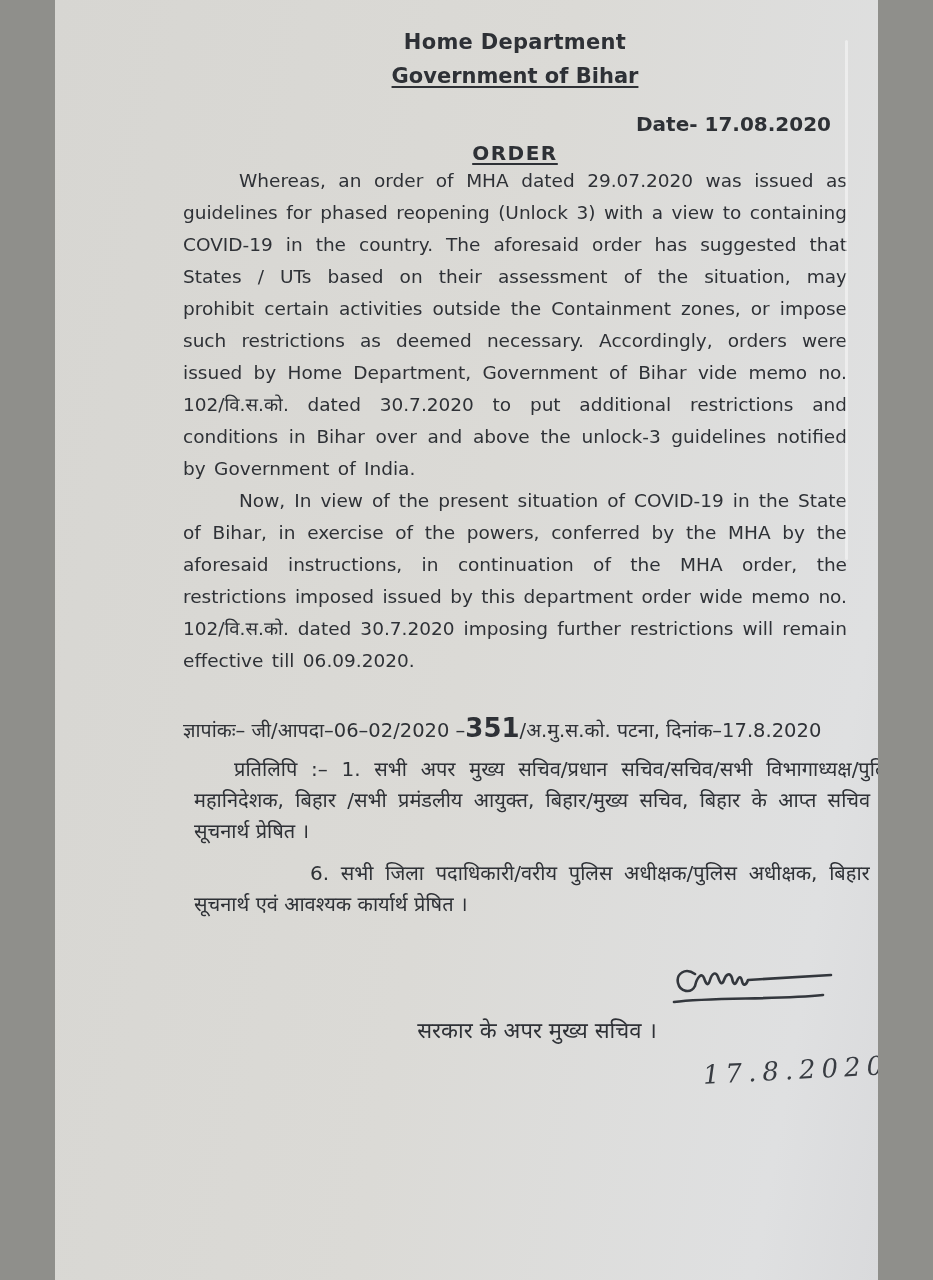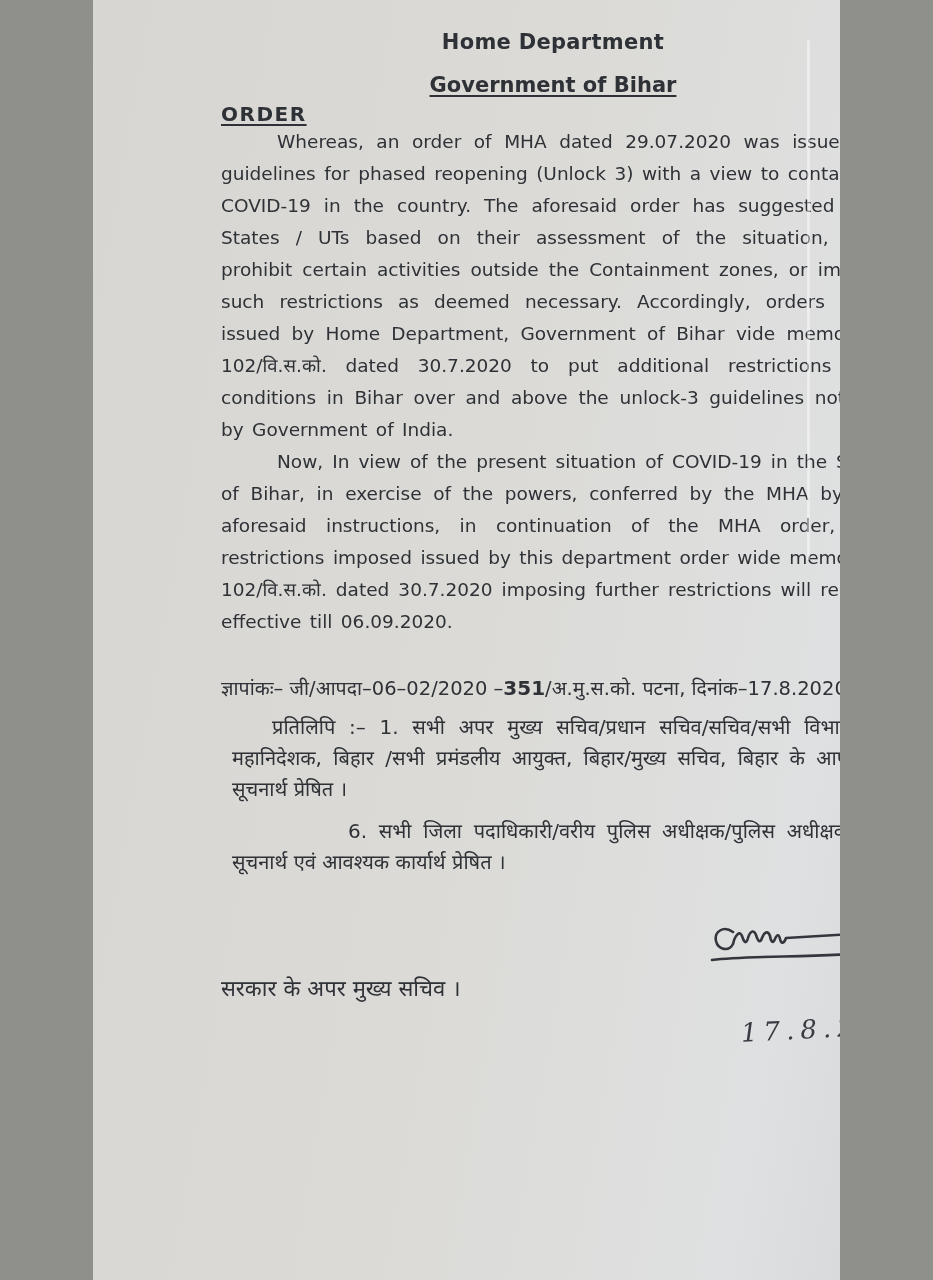--- a/index.html
+++ b/index.html
@@ -2,21 +2,21 @@
 <html><head>
 <meta charset="utf-8">
 <style>
   html, body {
     margin: 0;
     padding: 0;
     background: #8f8f8b;
   }
   .page {
     position: relative;
-    width: 747px;
+    width: 823px;
     height: 1280px;
     margin: 0 auto;
     box-sizing: border-box;
     padding: 30px 0 0 128px;
     background: linear-gradient(100deg, #d7d6d2 0%, #dbdad6 50%, #dfe0e1 88%, #d9dadc 100%);
     font-family: "DejaVu Sans", sans-serif;
     color: #2e3136;
     overflow: hidden;
   }
   
@@ -36,33 +36,34 @@
   .dept {
     font-size: 21px;
     font-weight: bold;
     letter-spacing: 0.3px;
   }
   .gov {
     font-size: 21px;
     font-weight: bold;
     text-decoration: underline;
     text-underline-offset: 3px;
-    margin-top: 19px;
+    margin-top: 10px;
   }
   .date-line {
     width: 664px;
     text-align: right;
     padding-right: 16px;
     box-sizing: border-box;
     font-size: 20px;
     font-weight: bold;
     margin-top: 24px;
   }
   .order-title {
     width: 664px;
+    text-align: center;
     margin-top: 5px;
   }
   .order-title span {
     font-size: 20px;
     font-weight: bold;
     letter-spacing: 1.5px;
     text-decoration: underline;
     text-underline-offset: 3px;
   }
   p.body-para {
@@ -84,21 +85,21 @@
   .issuer-dept { font-size: 23px; margin-top: 5px; }
   .issuer-addr { font-size: 16.5px; margin-top: 6px; }
 
   .memo-line {
     width: 708px;
     margin-top: 36px;
     font-size: 19.5px;
     white-space: nowrap;
   }
   .memo-num {
-    font-size: 20px;
+    font-size: 26px;
     font-weight: bold;
   }
   p.copy-para {
     width: 708px;
     font-size: 20px;
     line-height: 31px;
     text-align: justify;
     text-align-last: left;
     margin: 11px;
   }
@@ -106,21 +107,21 @@
   .copy-2 { margin-top: 24px; text-indent: 116px; }
 
   .sig-block { width: 708px; margin-top: 40px; }
   .scribble-wrap {
     text-align: right;
     padding-right: 50px;
     height: 52px;
   }
   .scribble-wrap svg { display: inline-block; }
   .sig-designation {
-    text-align: left;
+    text-align: center;
     padding-right: 0;
     font-size: 22px;
     margin-top: 2px;
   }
   .sig-date {
     text-align: right;
     padding-right: 2px;
     margin-top: 6px;
     font-family: "DejaVu Serif", serif;
     font-style: italic;
@@ -134,20 +135,21 @@
 </head>
 <body>
 
 <div class="page">
 
   <div class="header">
     <div class="dept">Home Department</div>
     <div class="gov">Government of Bihar</div>
   </div>
 
+  <div class="date-line">Date- 17.08.2020</div>
 
   <div class="order-title">
     <span>ORDER</span>
   </div>
 
   <p class="body-para para-1">Whereas, an order of MHA dated 29.07.2020 was issued as guidelines for phased reopening (Unlock 3) with a view to containing COVID-19 in the country. The aforesaid order has suggested that States / UTs based on their assessment of the situation, may prohibit certain activities outside the Containment zones, or impose such restrictions as deemed necessary. Accordingly, orders were issued by Home Department, Government of Bihar vide memo no. 102/वि.स.को. dated 30.7.2020 to put additional restrictions and conditions in Bihar over and above the unlock-3 guidelines notified by Government of India.</p>
   <p class="body-para para-2">Now, In view of the present situation of COVID-19 in the State of Bihar, in exercise of the powers, conferred by the MHA by the aforesaid instructions, in continuation of the MHA order, the restrictions imposed issued by this department order wide memo no. 102/वि.स.को. dated 30.7.2020 imposing further restrictions will remain effective till 06.09.2020.</p>
 
 
   <div class="memo-line"><span>ज्ञापांकः– जी/आपदा–06–02/2020 –</span><span class="memo-num">351</span><span>/अ.मु.स.को.  पटना, दिनांक–17.8.2020</span></div>

